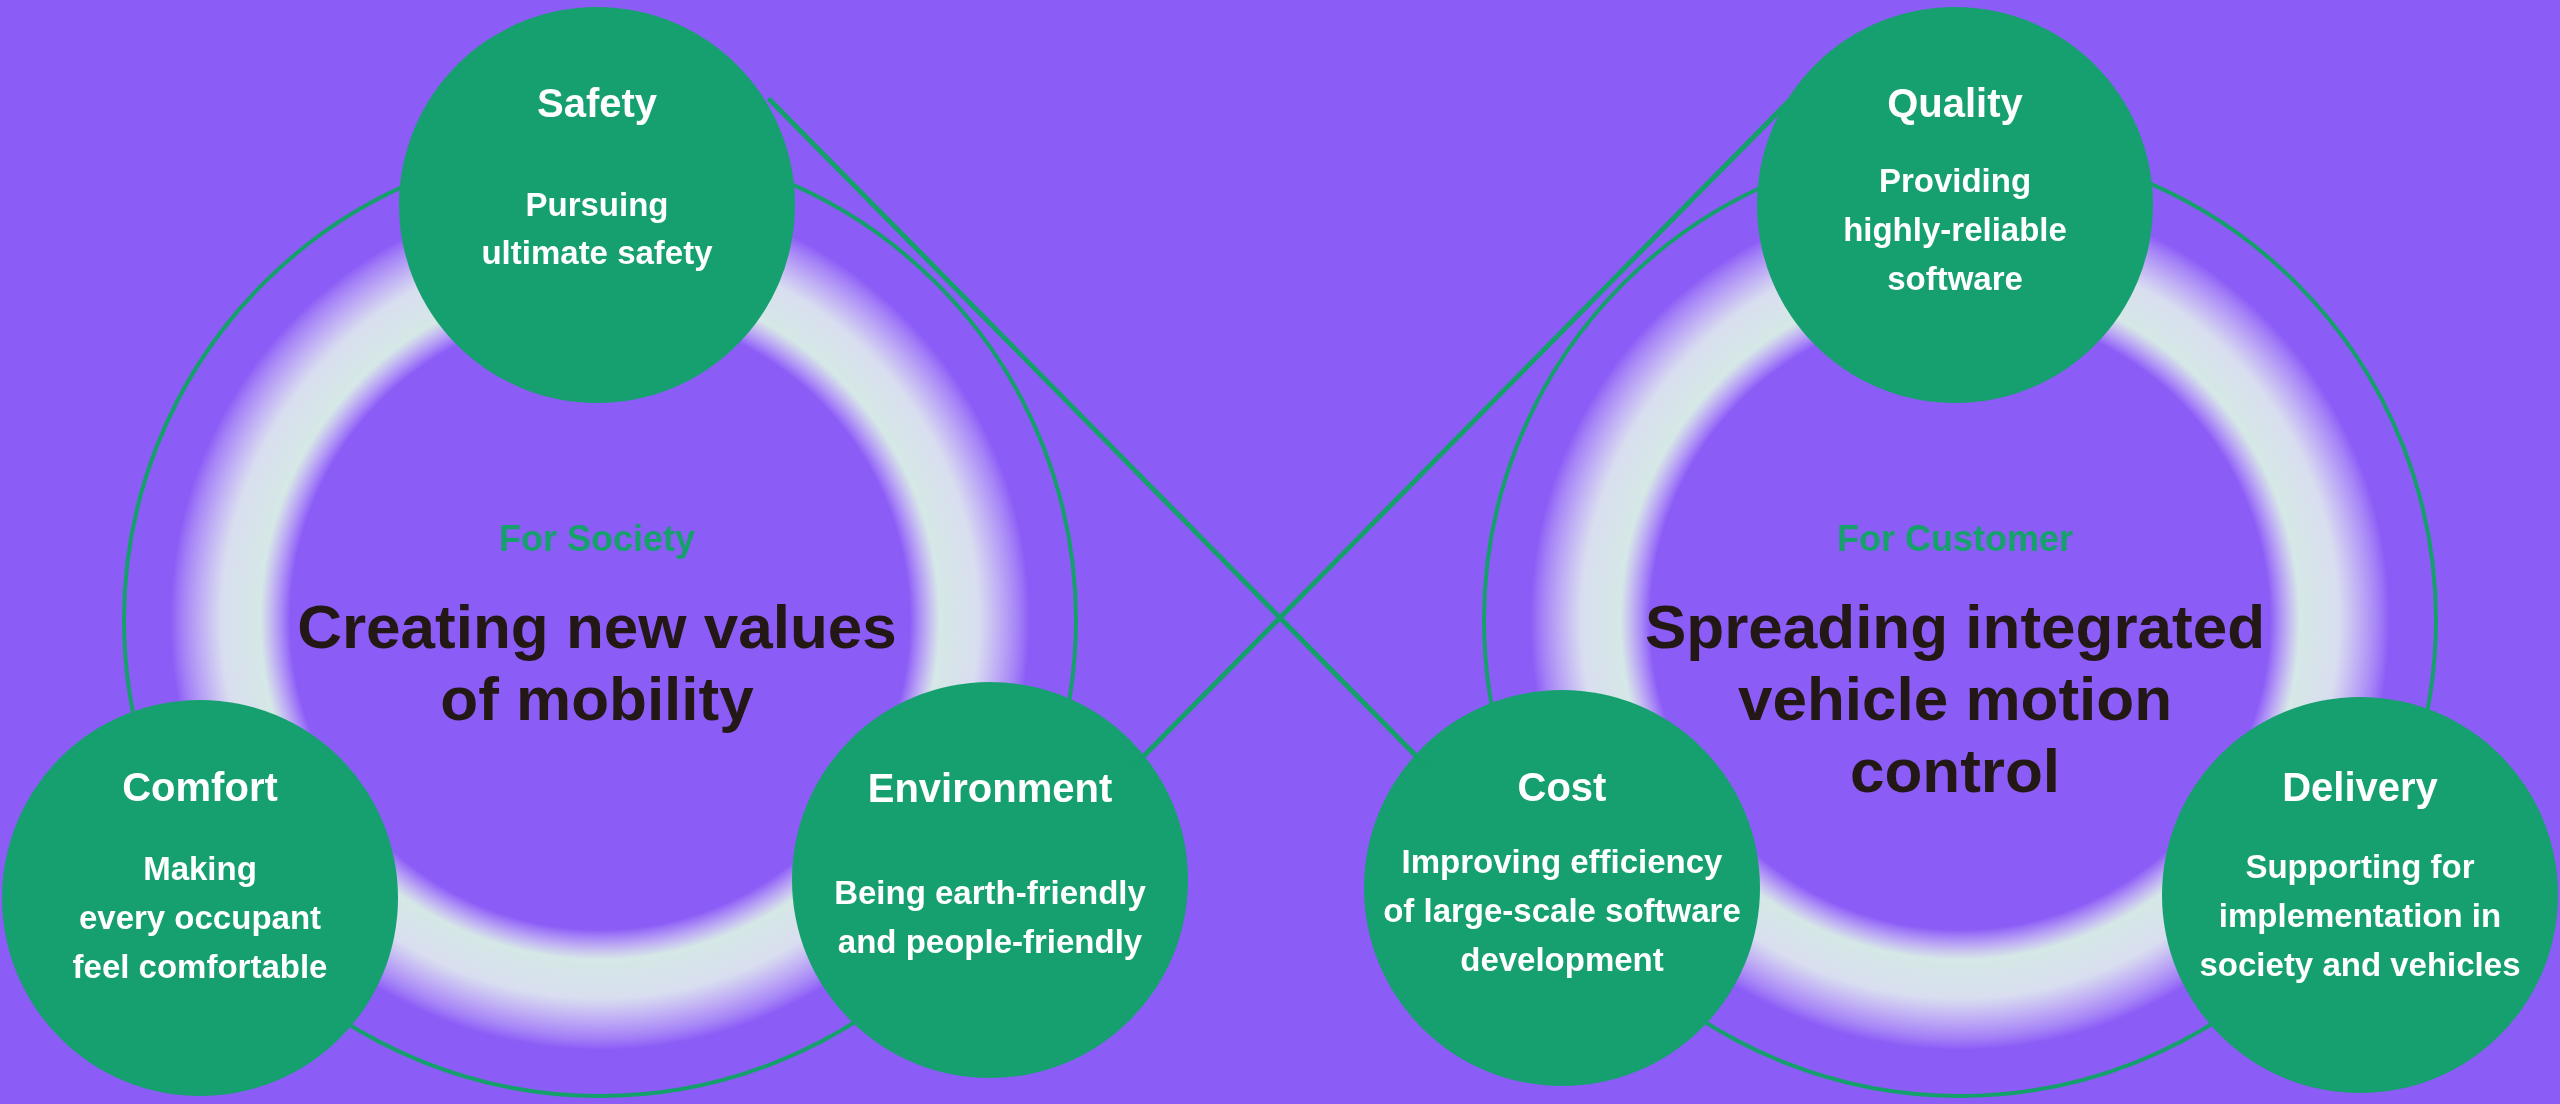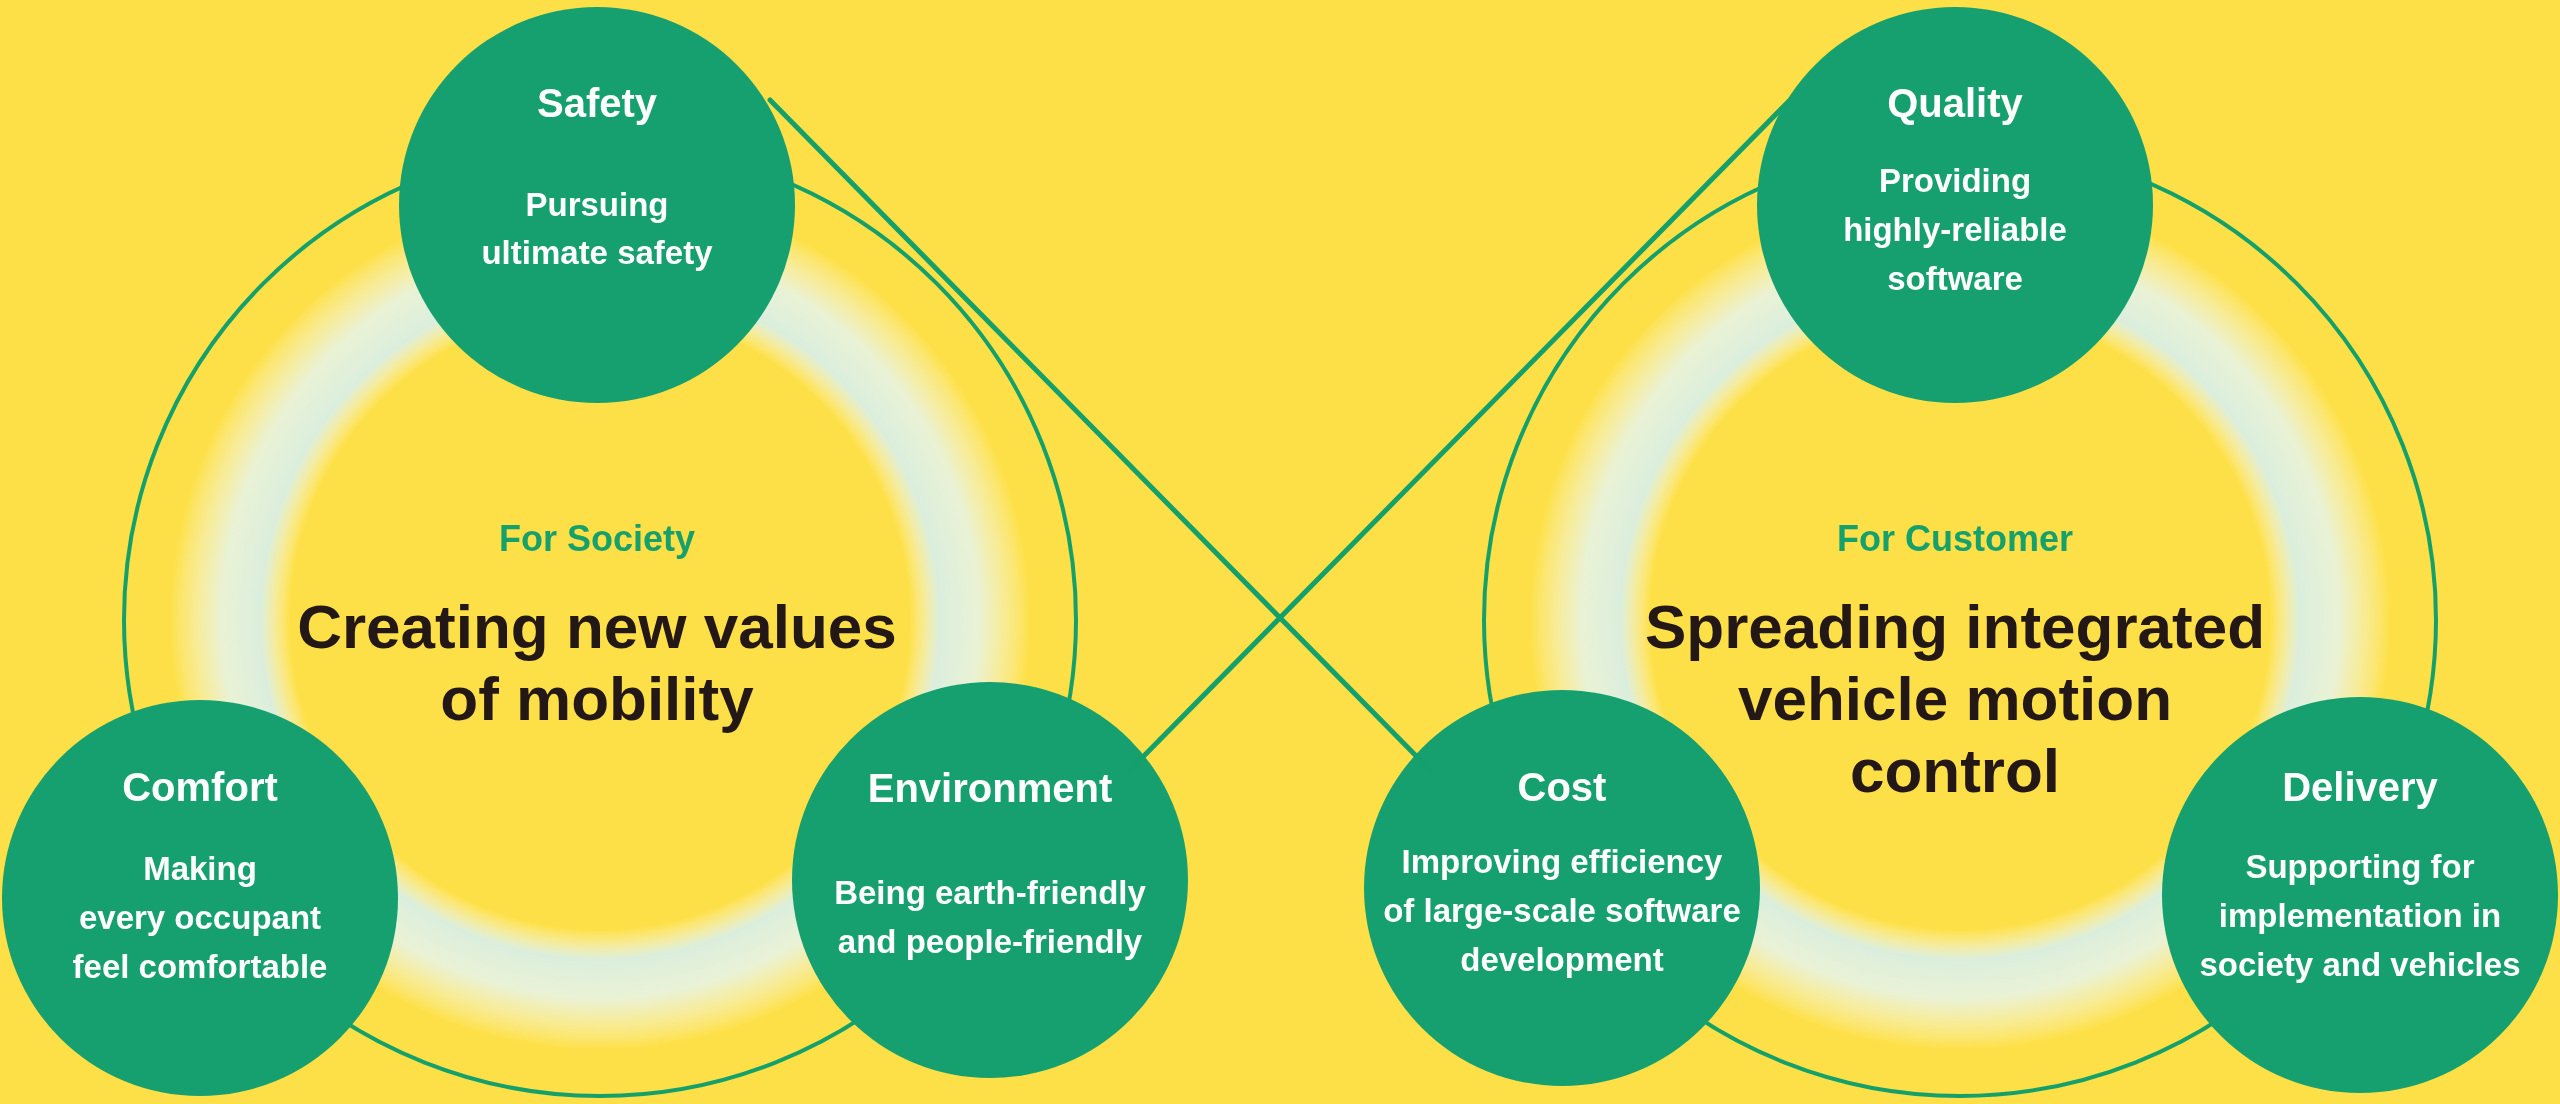--- a/index.html
+++ b/index.html
@@ -10,21 +10,21 @@
   body {
     width: 2560px;
     height: 1104px;
     overflow: hidden;
     font-family: "Liberation Sans", sans-serif;
   }
   #stage {
     position: relative;
     width: 2560px;
     height: 1104px;
-    background: #fde047;
+    background: #8b5cf6;
   }
   svg.diagram {
     position: absolute;
     top: 0;
     left: 0;
     width: 2560px;
     height: 1104px;
     display: block;
   }
   

